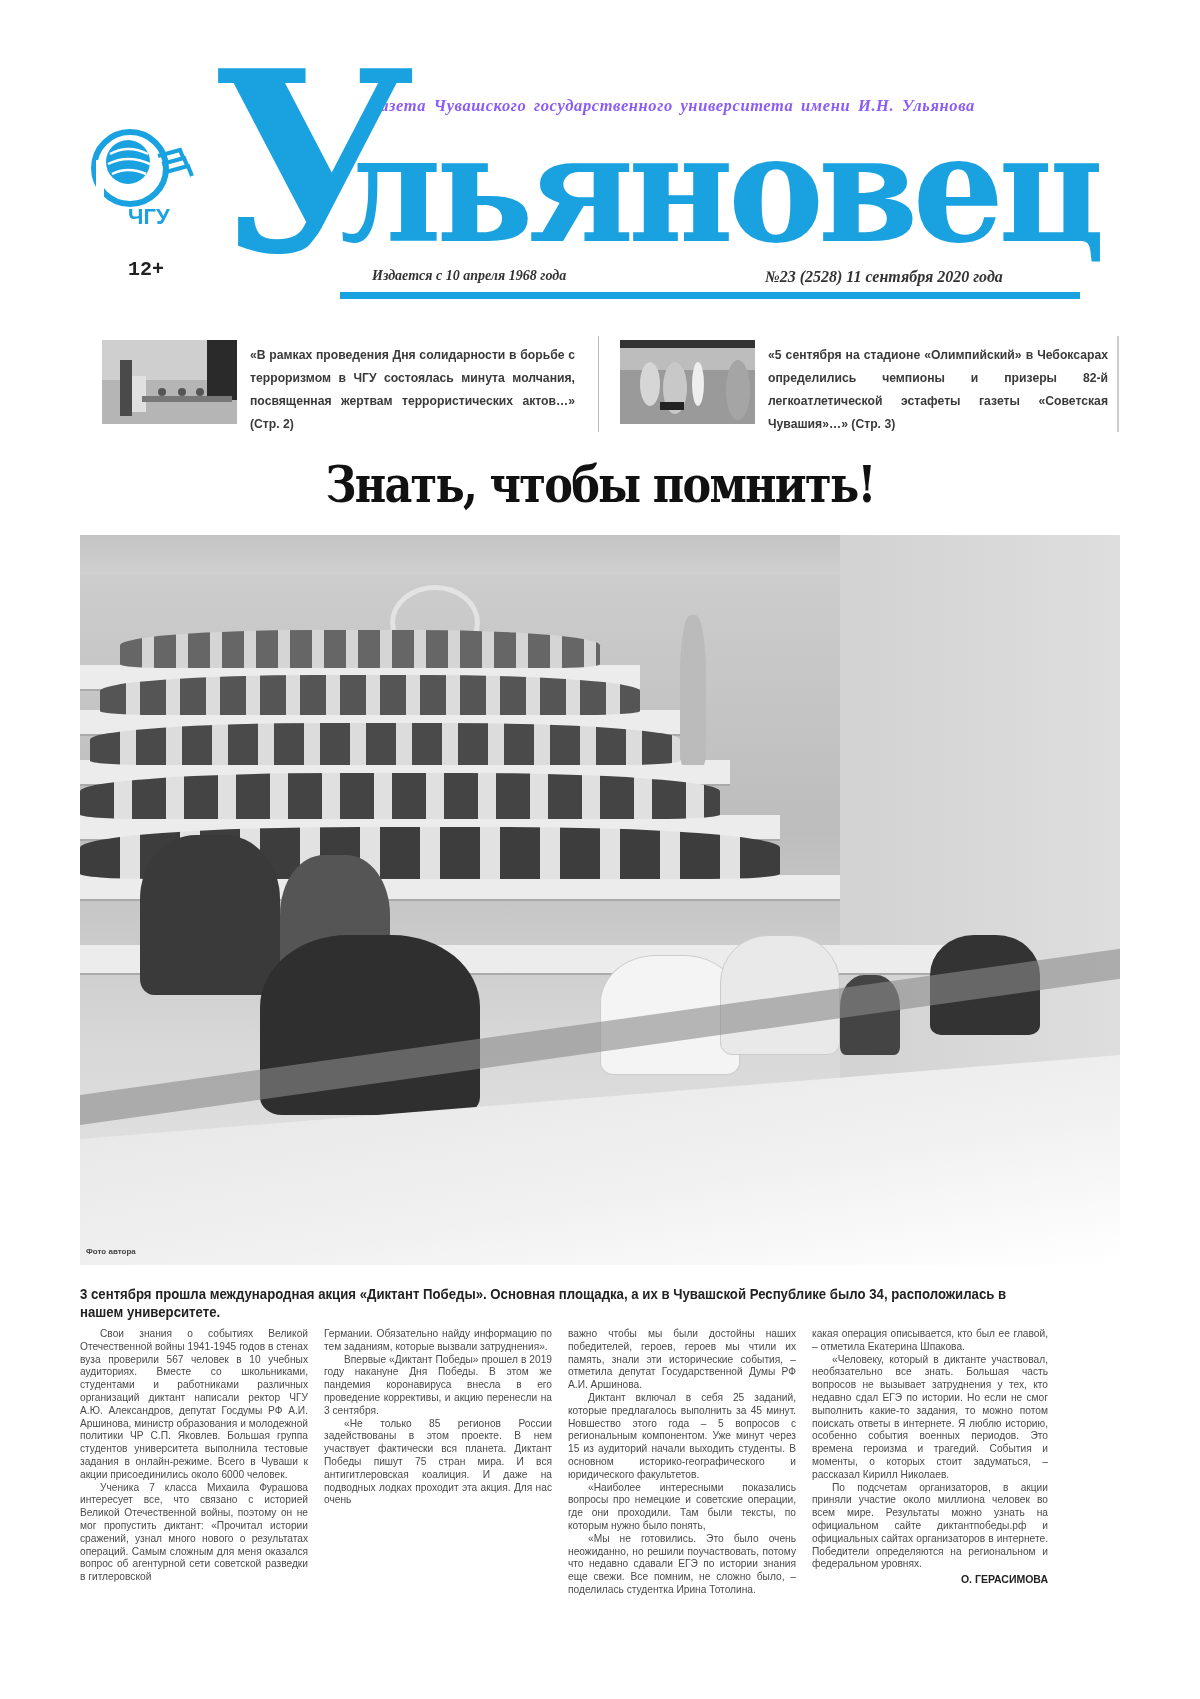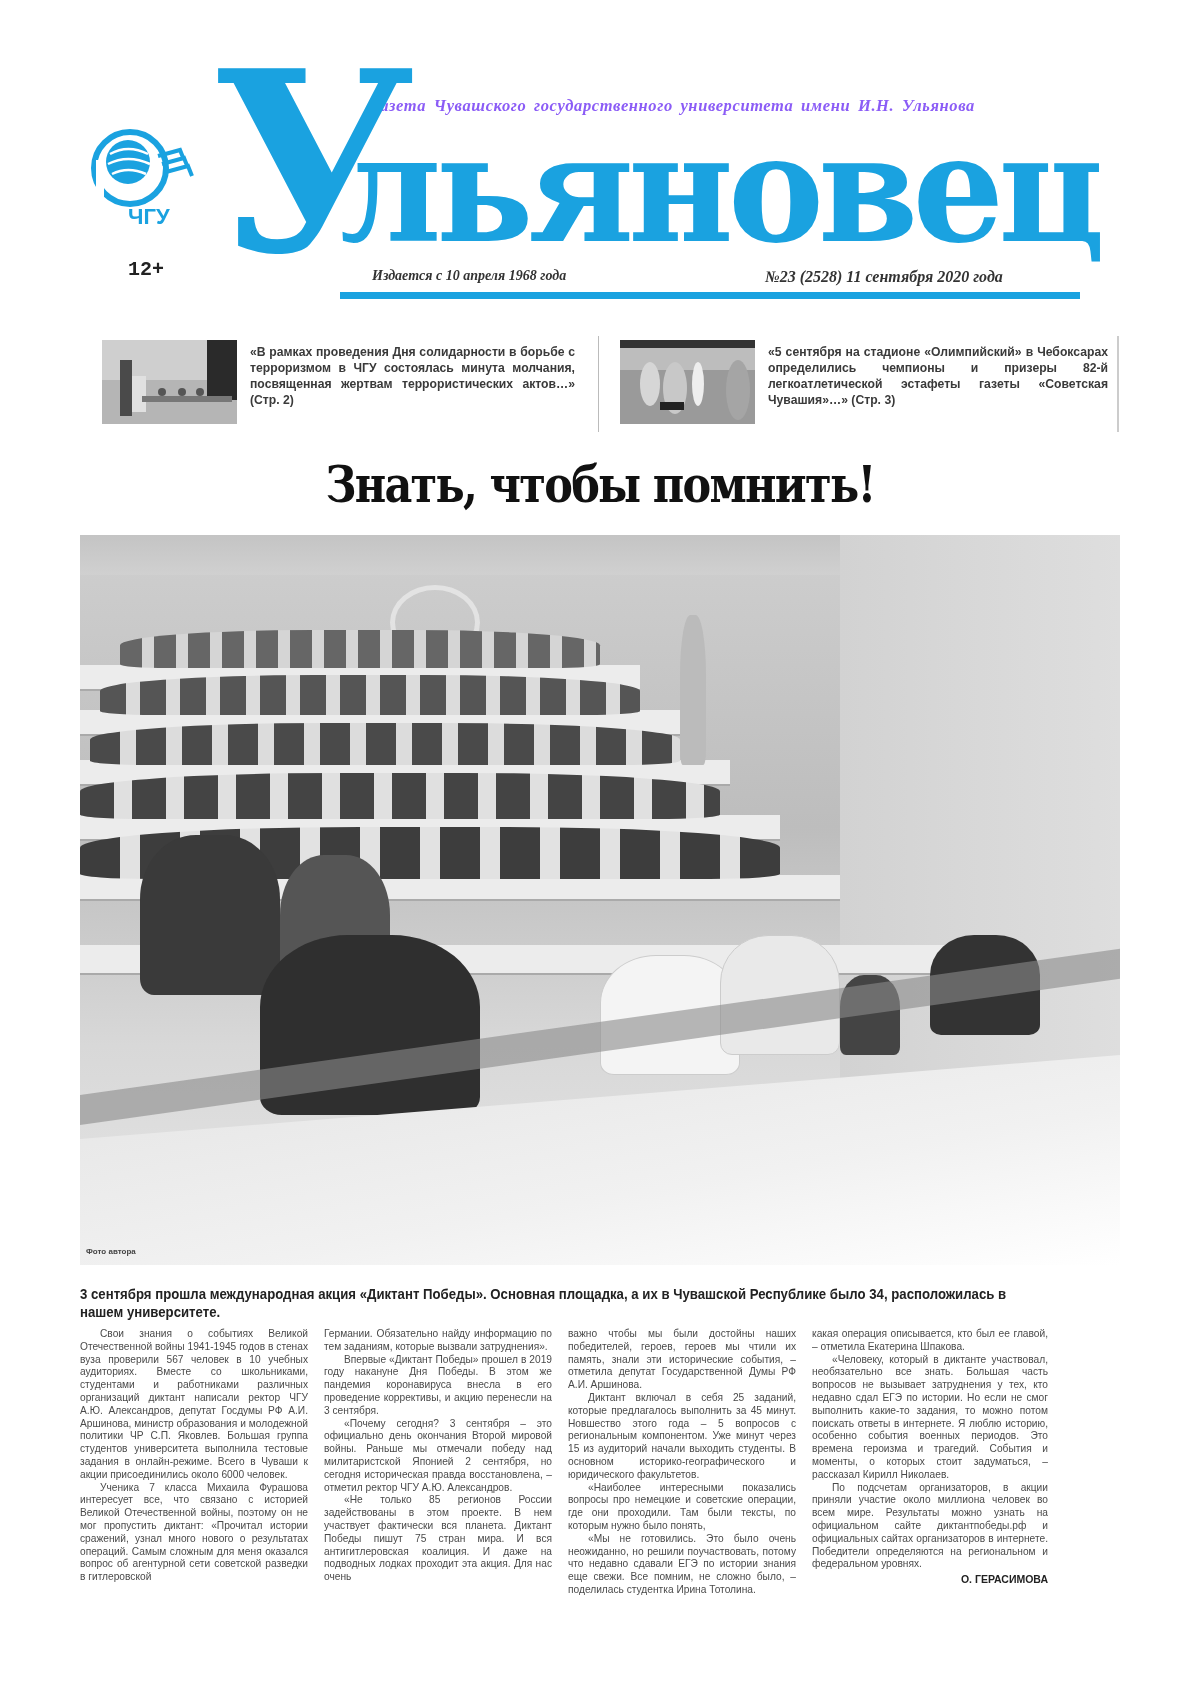--- a/index.html
+++ b/index.html
@@ -13,21 +13,21 @@
   .title-big-u { position: absolute; left: 212px; top: 52px; font-family: "DejaVu Serif", serif; font-weight: bold; font-size: 250px; line-height: 220px; color: #1aa2e0; letter-spacing: -4px; }
   .title-rest { position: absolute; left: 340px; top: 118px; font-family: "DejaVu Serif", serif; font-weight: bold; font-size: 150px; line-height: 140px; color: #1aa2e0; letter-spacing: -6px; transform: scaleX(0.96); transform-origin: left; }
   .subtitle-top { position: absolute; left: 370px; top: 96px; font-family: "Liberation Serif", serif; font-style: italic; font-weight: bold; font-size: 16.5px; color: #8b5cf6; letter-spacing: 0.6px; word-spacing: 3px; }
   .since { position: absolute; left: 372px; top: 268px; font-family: "Liberation Serif", serif; font-style: italic; font-weight: bold; font-size: 14px; color: #333; }
   .issue { position: absolute; left: 765px; top: 268px; font-family: "Liberation Serif", serif; font-style: italic; font-weight: bold; font-size: 16px; color: #333; }
   .blue-rule { position: absolute; left: 340px; top: 292px; width: 740px; height: 7px; background: #1aa2e0; }
 
   
   .teaser { position: absolute; top: 336px; height: 92px; }
   .teaser .thumb { position: absolute; left: 0; top: 4px; width: 135px; height: 84px; background: #888; overflow: hidden; }
-  .teaser .txt { position: absolute; top: 8px; font-weight: bold; font-size: 12.2px; line-height: 16px; color: #3a3a3a; text-align: justify; }
+  .teaser .txt { position: absolute; top: 8px; font-weight: bold; font-size: 12.2px; line-height: 23px; color: #3a3a3a; text-align: justify; }
   .teaser-1 { left: 102px; width: 480px; }
   .teaser-1 .txt { left: 148px; width: 325px; }
   .teaser-2 { left: 620px; width: 500px; }
   .teaser-2 .txt { left: 148px; width: 340px; }
   .teaser-divider { position: absolute; left: 598px; top: 336px; width: 1px; height: 96px; background: #bbb; }
   .teaser-right-edge { position: absolute; left: 1117px; top: 336px; width: 2px; height: 96px; background: #ccc; }
 
   
   .headline { position: absolute; left: 0; top: 450px; width: 1200px; text-align: center; font-family: "DejaVu Serif", serif; font-weight: bold; font-size: 50px; line-height: 70px; color: #111; letter-spacing: -2px; transform: scaleX(0.86); }
 
@@ -146,21 +146,20 @@
 <p class="lead">3 сентября прошла международная акция «Диктант Победы». Основная площадка, а их в Чувашской Республике было 34, расположилась в нашем университете.</p>
 
 <section class="columns">
   <div class="col col-1">
     <p>Свои знания о событиях Великой Отечественной войны 1941-1945 годов в стенах вуза проверили 567 человек в 10 учебных аудиториях. Вместе со школьниками, студентами и работниками различных организаций диктант написали ректор ЧГУ А.Ю. Александров, депутат Госдумы РФ А.И. Аршинова, министр образования и молодежной политики ЧР С.П. Яковлев. Большая группа студентов университета выполнила тестовые задания в онлайн-режиме. Всего в Чуваши к акции присоединились около 6000 человек.</p>
     <p>Ученика 7 класса Михаила Фурашова интересует все, что связано с историей Великой Отечественной войны, поэтому он не мог пропустить диктант: «Прочитал истории сражений, узнал много нового о результатах операций. Самым сложным для меня оказался вопрос об агентурной сети советской разведки в гитлеровской</p>
   </div>
   <div class="col col-2">
     <p style="text-indent:0">Германии. Обязательно найду информацию по тем заданиям, которые вызвали затруднения».</p>
     <p>Впервые «Диктант Победы» прошел в 2019 году накануне Дня Победы. В этом же пандемия коронавируса внесла в его проведение коррективы, и акцию перенесли на 3 сентября.</p>
-    <p>«Почему сегодня? 3 сентября – это официально день окончания Второй мировой войны. Раньше мы отмечали победу над милитаристской Японией 2 сентября, но сегодня историческая правда восстановлена, – отметил ректор ЧГУ А.Ю. Александров.</p>
     <p>«Не только 85 регионов России задействованы в этом проекте. В нем участвует фактически вся планета. Диктант Победы пишут 75 стран мира. И вся антигитлеровская коалиция. И даже на подводных лодках проходит эта акция. Для нас очень</p>
   </div>
   <div class="col col-3">
     <p style="text-indent:0">важно чтобы мы были достойны наших победителей, героев, героев мы чтили их память, знали эти исторические события, – отметила депутат Государственной Думы РФ А.И. Аршинова.</p>
     <p>Диктант включал в себя 25 заданий, которые предлагалось выполнить за 45 минут. Новшество этого года – 5 вопросов с региональным компонентом. Уже минут через 15 из аудиторий начали выходить студенты. В основном историко-географического и юридического факультетов.</p>
     <p>«Наиболее интересными показались вопросы про немецкие и советские операции, где они проходили. Там были тексты, по которым нужно было понять,</p>
     <p>«Мы не готовились. Это было очень неожиданно, но решили поучаствовать, потому что недавно сдавали ЕГЭ по истории знания еще свежи. Все помним, не сложно было, – поделилась студентка Ирина Тотолина.</p>
   </div>
   <div class="col col-4">
     <p style="text-indent:0">какая операция описывается, кто был ее главой, – отметила Екатерина Шпакова.</p>

